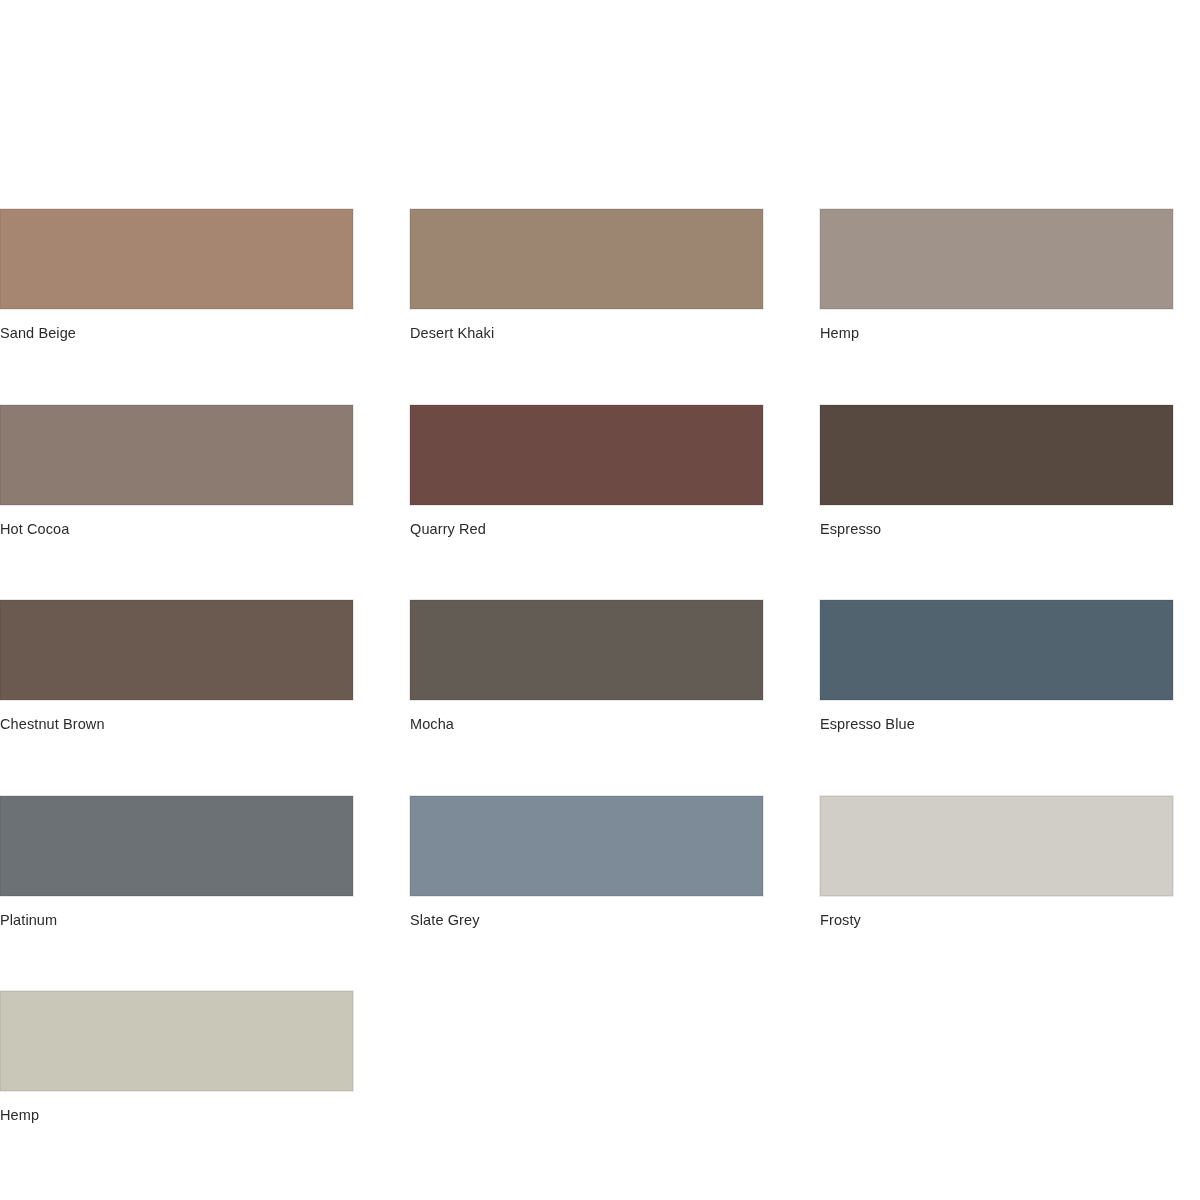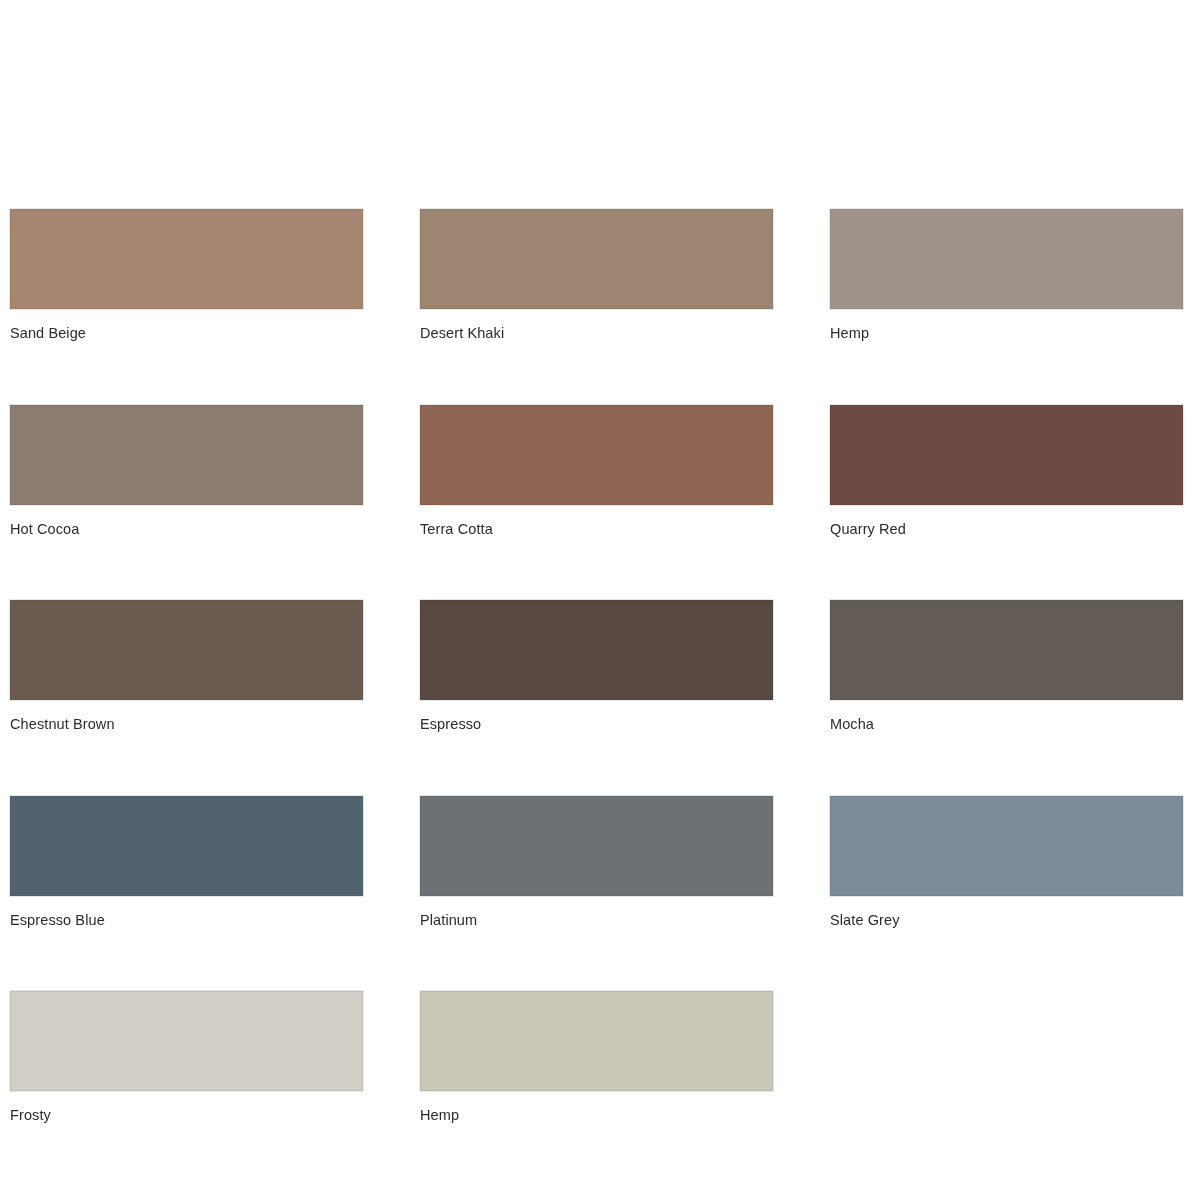--- a/index.html
+++ b/index.html
@@ -10,21 +10,21 @@
   }
   body {
     width: 1200px;
     height: 1200px;
     font-family: "Liberation Sans", sans-serif;
     overflow: hidden;
     position: relative;
   }
   .palette-grid {
     position: absolute;
-    left: 10px;
+    left: 0;
     top: 209px;
     width: 1160px;
     display: grid;
     grid-template-columns: 353px 353px 353px;
     grid-column-gap: 57px;
     grid-row-gap: 64px;
   }
   .swatch-cell {
     width: 353px;
   }
@@ -59,34 +59,30 @@
     </div>
     <div class="swatch-cell">
       <div class="swatch-chip" style="background-color: rgb(160, 148, 138);"></div>
       <div class="swatch-label">Hemp</div>
     </div>
     <div class="swatch-cell">
       <div class="swatch-chip" style="background-color: rgb(140, 123, 113);"></div>
       <div class="swatch-label">Hot Cocoa</div>
     </div>
     <div class="swatch-cell">
-      <div class="swatch-chip" style="background-color: rgb(142, 102, 83);"></div>
-      <div class="swatch-label">Terra Cotta</div>
-    </div>
-    <div class="swatch-cell">
       <div class="swatch-chip" style="background-color: rgb(109, 74, 67);"></div>
       <div class="swatch-label">Quarry Red</div>
     </div>
     <div class="swatch-cell">
+      <div class="swatch-chip" style="background-color: rgb(87, 73, 64);"></div>
+      <div class="swatch-label">Espresso</div>
+    </div>
+    <div class="swatch-cell">
       <div class="swatch-chip" style="background-color: rgb(107, 90, 80);"></div>
       <div class="swatch-label">Chestnut Brown</div>
-    </div>
-    <div class="swatch-cell">
-      <div class="swatch-chip" style="background-color: rgb(87, 73, 64);"></div>
-      <div class="swatch-label">Espresso</div>
     </div>
     <div class="swatch-cell">
       <div class="swatch-chip" style="background-color: rgb(99, 92, 85);"></div>
       <div class="swatch-label">Mocha</div>
     </div>
     <div class="swatch-cell">
       <div class="swatch-chip" style="background-color: rgb(82, 99, 112);"></div>
       <div class="swatch-label">Espresso Blue</div>
     </div>
     <div class="swatch-cell">

